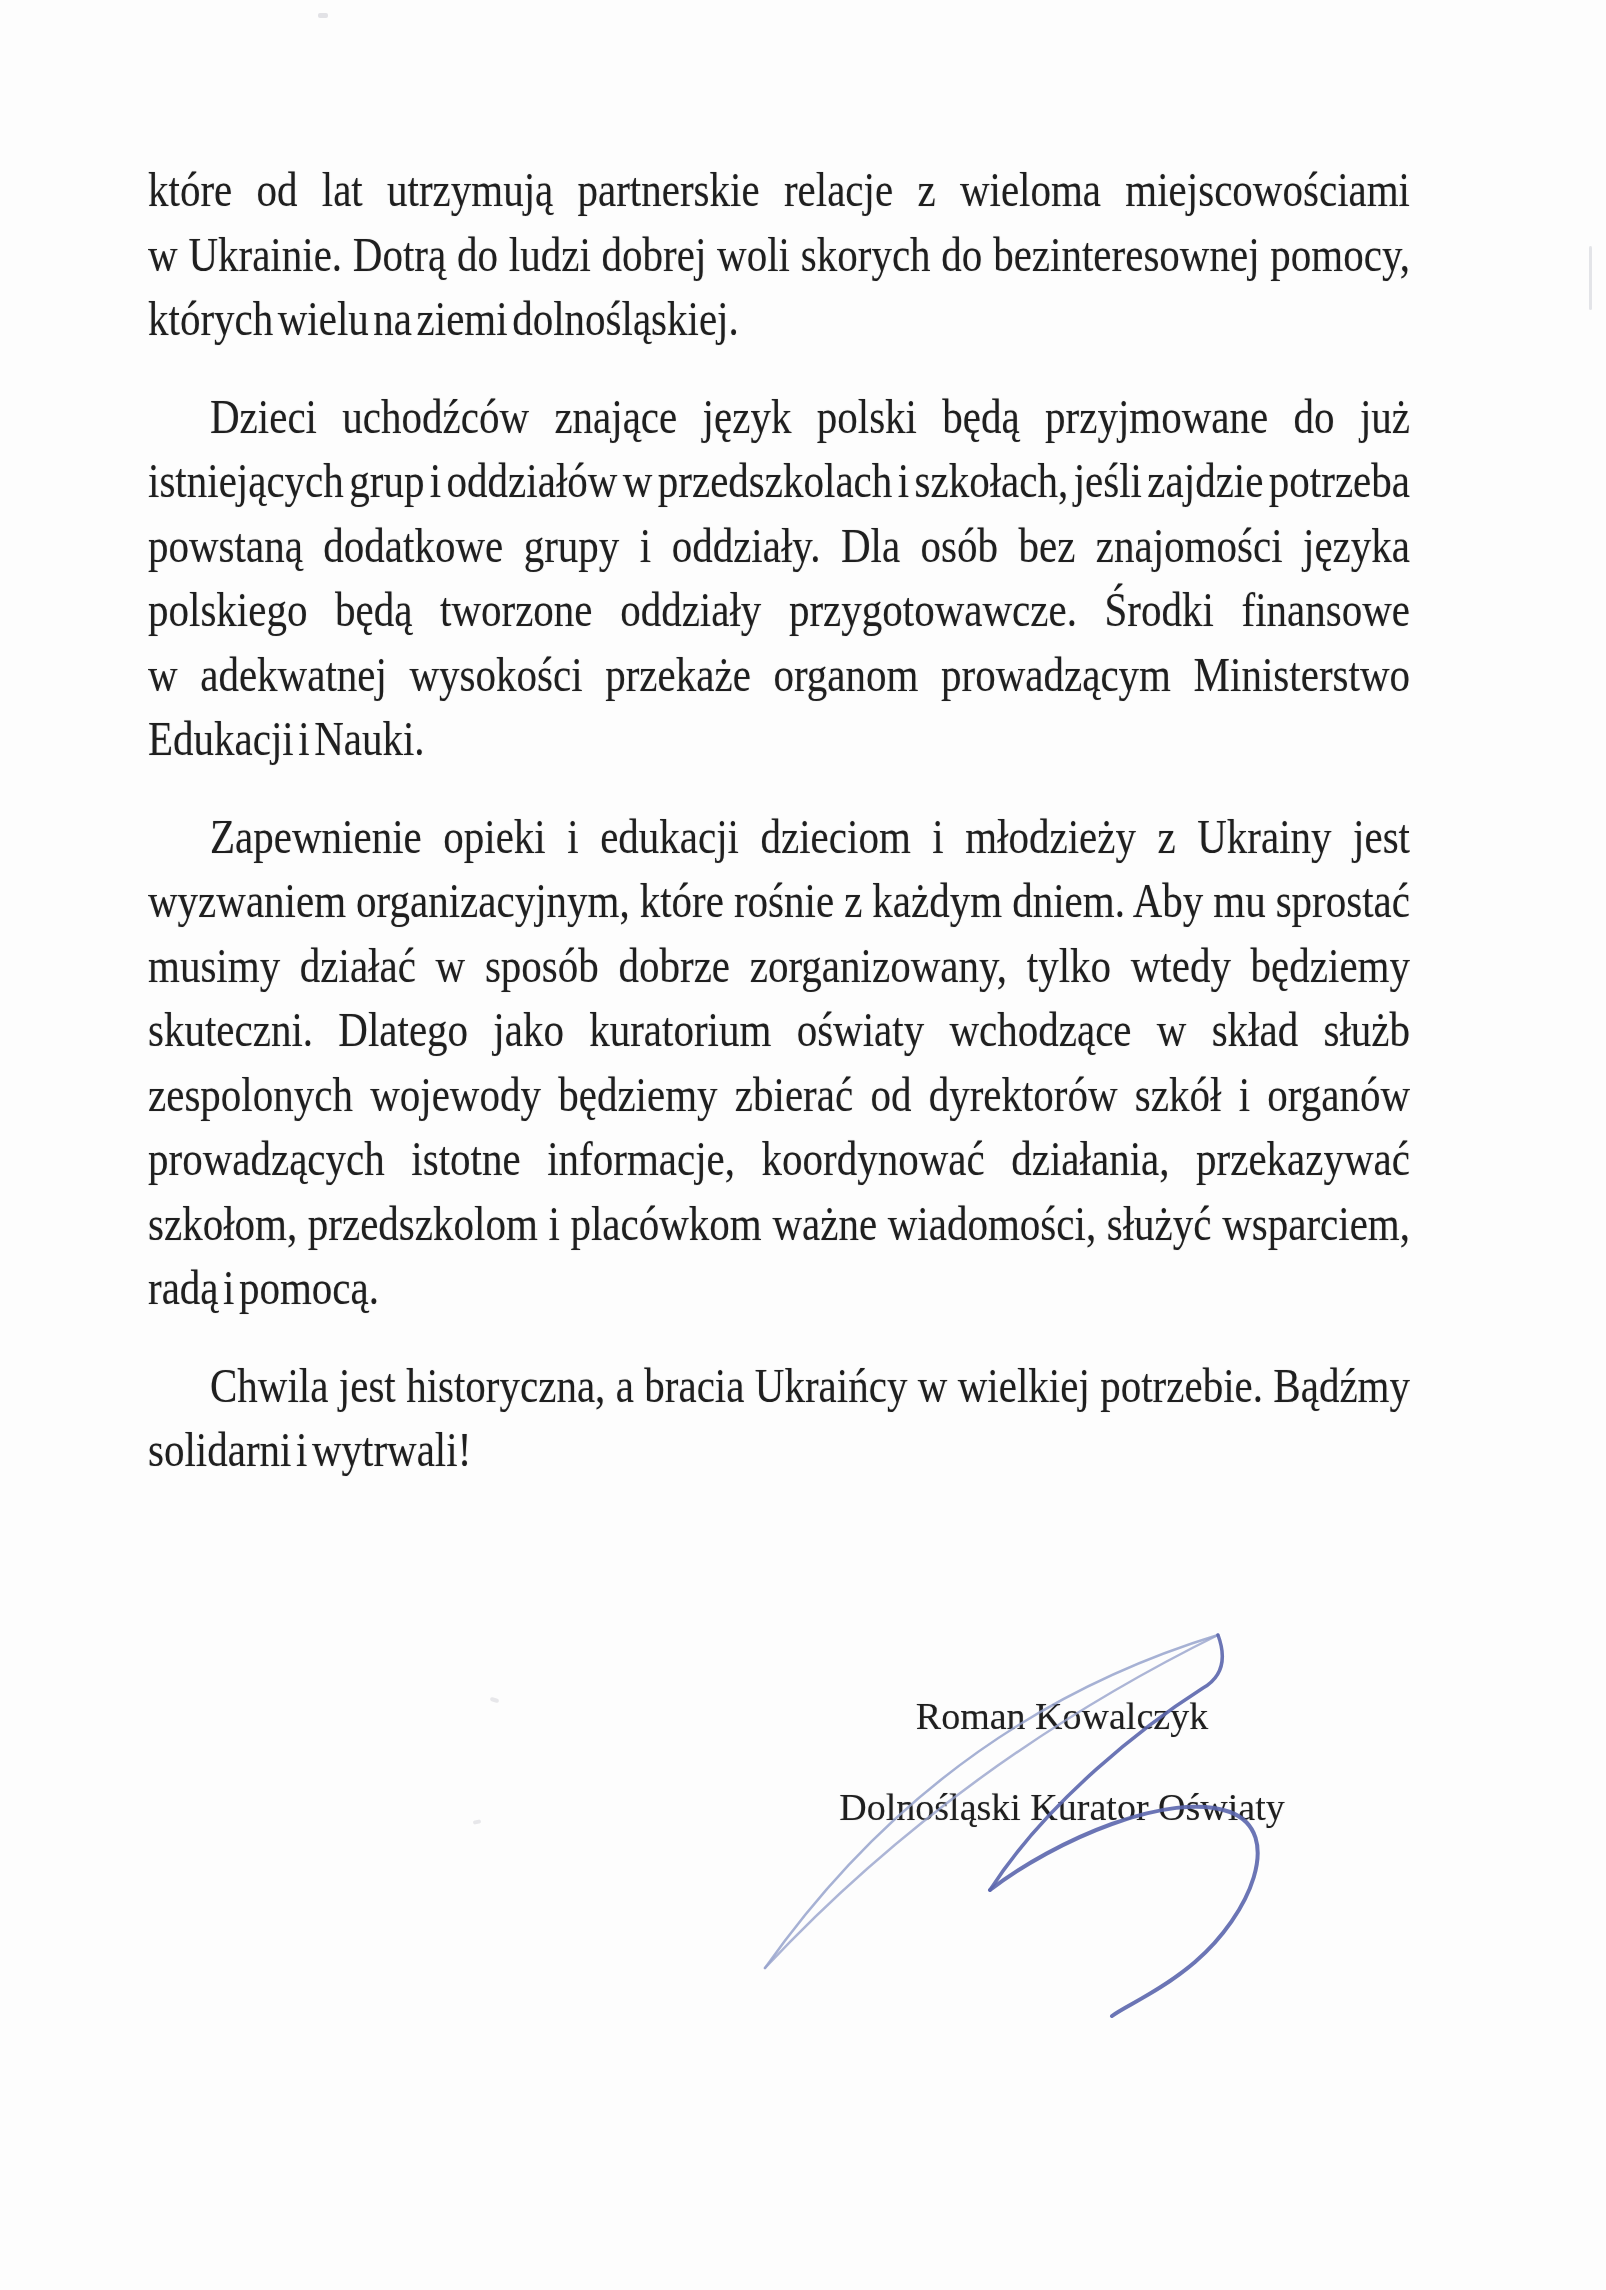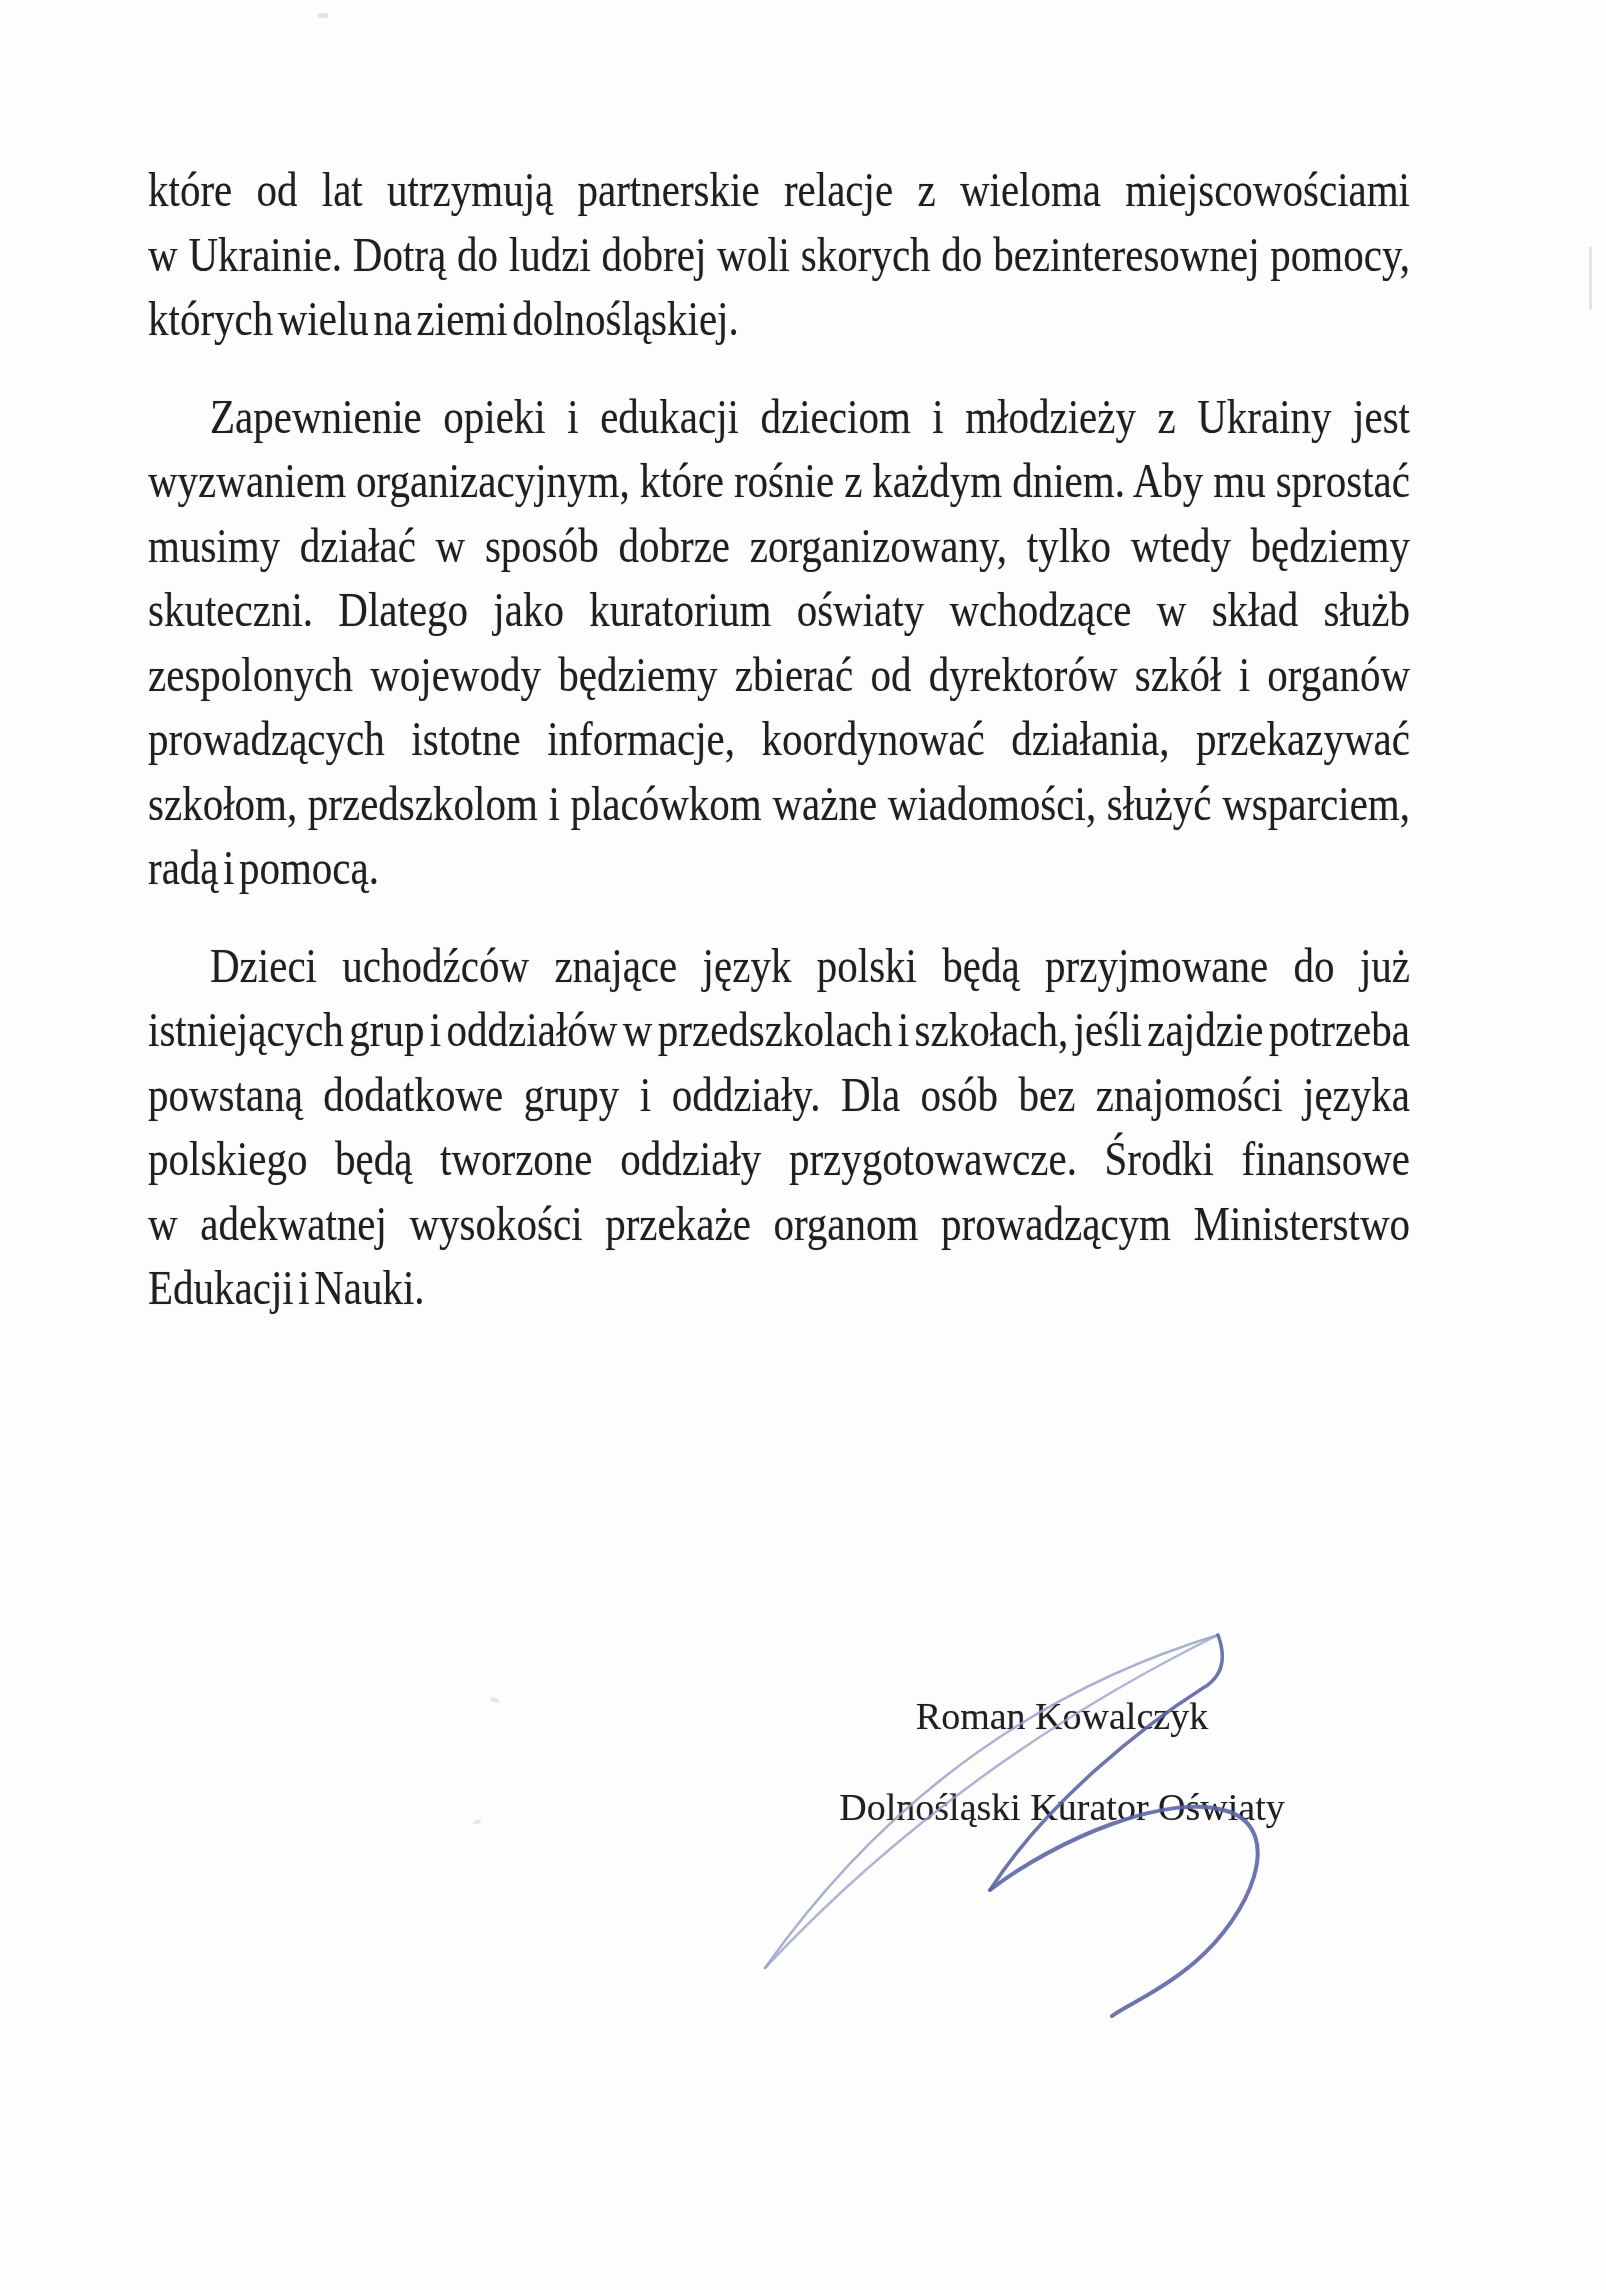--- a/index.html
+++ b/index.html
@@ -38,39 +38,43 @@
 
   <div class="content">
 
     <div class="para">
       <div class="ln">które od lat utrzymują partnerskie relacje z wieloma miejscowościami</div>
       <div class="ln">w Ukrainie. Dotrą do ludzi dobrej woli skorych do bezinteresownej pomocy,</div>
       <div class="ln last">których wielu na ziemi dolnośląskiej.</div>
     </div>
 
     <div class="para">
+      <div class="ln ind">Dzieci uchodźców znające język polski będą przyjmowane do już</div>
+      <div class="ln">istniejących grup i oddziałów w przedszkolach i szkołach, jeśli zajdzie potrzeba</div>
+      <div class="ln">powstaną dodatkowe grupy i oddziały. Dla osób bez znajomości języka</div>
+      <div class="ln">polskiego będą tworzone oddziały przygotowawcze. Środki finansowe</div>
+      <div class="ln">w adekwatnej wysokości przekaże organom prowadzącym Ministerstwo</div>
+      <div class="ln last">Edukacji i Nauki.</div>
+    </div>
+
+    <div class="para">
       <div class="ln ind">Zapewnienie opieki i edukacji dzieciom i młodzieży z Ukrainy jest</div>
       <div class="ln">wyzwaniem organizacyjnym, które rośnie z każdym dniem. Aby mu sprostać</div>
       <div class="ln">musimy działać w sposób dobrze zorganizowany, tylko wtedy będziemy</div>
       <div class="ln">skuteczni. Dlatego jako kuratorium oświaty wchodzące w skład służb</div>
       <div class="ln">zespolonych wojewody będziemy zbierać od dyrektorów szkół i organów</div>
       <div class="ln">prowadzących istotne informacje, koordynować działania, przekazywać</div>
       <div class="ln">szkołom, przedszkolom i placówkom ważne wiadomości, służyć wsparciem,</div>
       <div class="ln last">radą i pomocą.</div>
     </div>
 
     <div class="para">
-      <div class="ln ind">Dzieci uchodźców znające język polski będą przyjmowane do już</div>
-      <div class="ln">istniejących grup i oddziałów w przedszkolach i szkołach, jeśli zajdzie potrzeba</div>
-      <div class="ln">powstaną dodatkowe grupy i oddziały. Dla osób bez znajomości języka</div>
-      <div class="ln">polskiego będą tworzone oddziały przygotowawcze. Środki finansowe</div>
-      <div class="ln">w adekwatnej wysokości przekaże organom prowadzącym Ministerstwo</div>
-      <div class="ln last">Edukacji i Nauki.</div>
+      <div class="ln ind">Chwila jest historyczna, a bracia Ukraińcy w wielkiej potrzebie. Bądźmy</div>
+      <div class="ln last">solidarni i wytrwali!</div>
     </div>
-
 
 
   </div>
 
   <div class="signature-block">
     <div class="sig-name">Roman Kowalczyk</div>
     <div class="sig-title">Dolnośląski Kurator Oświaty</div>
   </div>
 
   <svg class="ink-overlay" width="1606" height="2290" viewBox="0 0 1606 2290" fill="none" stroke-linecap="round" stroke-linejoin="round">

